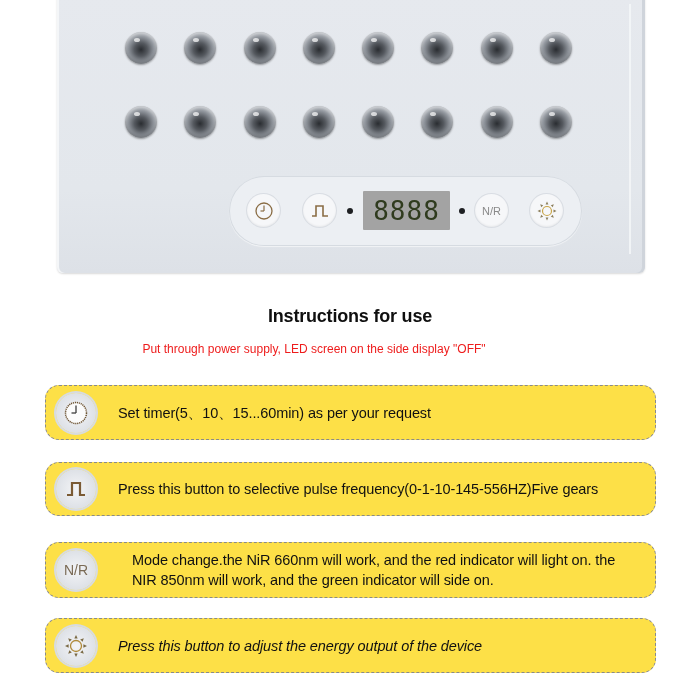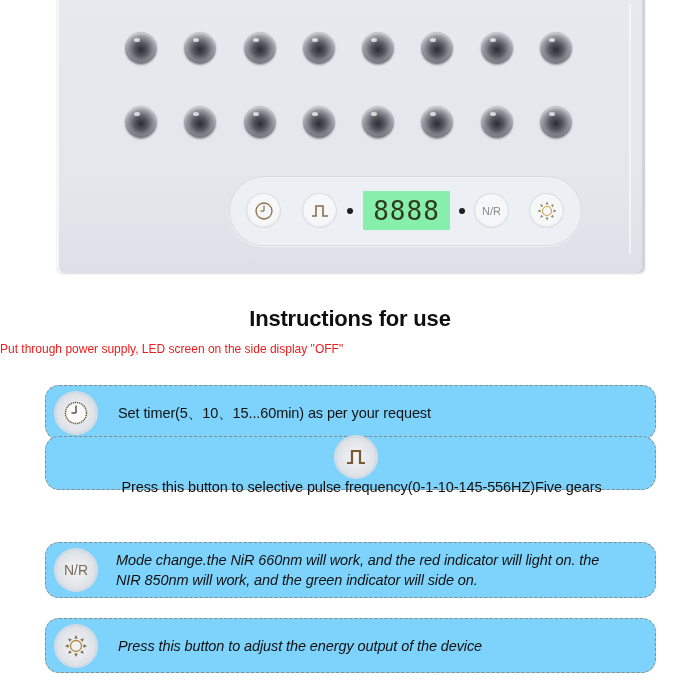--- a/index.html
+++ b/index.html
@@ -33,37 +33,37 @@
   }
   .ctl-btn {
     position: absolute; width: 33px; height: 33px; border-radius: 50%;
     background: #f6f7f9; box-shadow: 0 0 0 1px #d9dde3, inset 0 -1px 2px rgba(0,0,0,0.06);
     display: flex; align-items: center; justify-content: center;
     color: #7a6a55; font-size: 11px; cursor: pointer;
   }
   .ctl-dot { position: absolute; width: 6px; height: 6px; border-radius: 50%; background: #1d1f22; }
   .display {
     position: absolute; left: 134px; top: 15px; width: 87px; height: 39px;
-    background: #86efac; border-radius: 1px;
+    background: #a3a3a3; border-radius: 1px;
     display: flex; align-items: center; justify-content: center; gap: 3px;
     font-family: "DejaVu Sans Mono", monospace; font-size: 26px; color: #2f3b1e; letter-spacing: 1px;
   }
 
   .title {
     position: absolute; left: 0; width: 700px; top: 306px; text-align: center;
-    font-size: 22px; font-weight: bold; color: #0f0f0f; letter-spacing: -0.2px;
+    font-size: 18px; font-weight: bold; color: #0f0f0f; letter-spacing: -0.2px;
   }
   .subtitle {
-    position: absolute; left: 0; width: 628px; top: 342px; 
+    position: absolute; left: 0; width: 628px; top: 342px; text-align: center;
     font-size: 12px; color: #ee1c1c;
   }
 
   .instr-row {
     position: absolute; left: 45px; width: 611px;
-    border: 1.3px dashed #8a8a8a; border-radius: 14px; background: #7dd3fc;
+    border: 1.3px dashed #8a8a8a; border-radius: 14px; background: #fde047;
     display: flex; align-items: center;
   }
   .instr-icon {
     flex: 0 0 auto; width: 40px; height: 40px; border-radius: 50%; margin-left: 10px;
     background: radial-gradient(circle, #f3f4f6 0%, #e2e5ea 55%, #d4d8de 100%);
     box-shadow: 0 0 0 2px #d7dbe1;
     display: flex; align-items: center; justify-content: center;
     color: #7a6a55; font-size: 13px;
   }
   .instr-text {
@@ -139,34 +139,34 @@
   <div class="instr-icon">
     <svg width="26" height="26" viewBox="0 0 26 26">
       <circle cx="13" cy="13" r="10.5" fill="#fbfbfb" stroke="#6e5433" stroke-width="1.5" stroke-dasharray="1.2 0.8"></circle>
       <line x1="13" y1="13" x2="13" y2="5.5" stroke="#3c3c3c" stroke-width="1.3"></line>
       <line x1="13" y1="13" x2="8.5" y2="13" stroke="#3c3c3c" stroke-width="1.3"></line>
     </svg>
   </div>
   <div class="instr-text">Set timer(5、10、15...60min) as per your request</div>
 </div>
 
-<div class="instr-row" style="top:436px;height:54px;flex-direction:column;">
+<div class="instr-row" style="top:462px;height:54px;">
   <div class="instr-icon">
     <svg width="22" height="18" viewBox="0 0 22 18">
       <polyline points="2,15 7,15 7,3 15,3 15,15 20,15" fill="none" stroke="#7a5a34" stroke-width="2.2"></polyline>
     </svg>
   </div>
   <div class="instr-text">Press this button to selective pulse frequency(0-1-10-145-556HZ)Five gears</div>
 </div>
 
 <div class="instr-row" style="top:542px;height:56px;">
   <div class="instr-icon">
     <span style="color:#7a6a55;font-size:14px;">N/R</span>
   </div>
-  <div class="instr-text" style="margin-left:20px;font-style:italic;">
+  <div class="instr-text" style="margin-left:36px;">
     <div>Mode change.the NiR 660nm will work, and the red indicator will light on. the</div>
     <div>NIR 850nm will work, and the green indicator will side on.</div>
   </div>
 </div>
 
 <div class="instr-row" style="top:618px;height:55px;font-style:italic;">
   <div class="instr-icon">
     <svg width="26" height="26" viewBox="0 0 26 26">
       <circle cx="13" cy="13" r="5.5" fill="none" stroke="#b08a3a" stroke-width="1.3"></circle>
       <g fill="#7a6a45">

